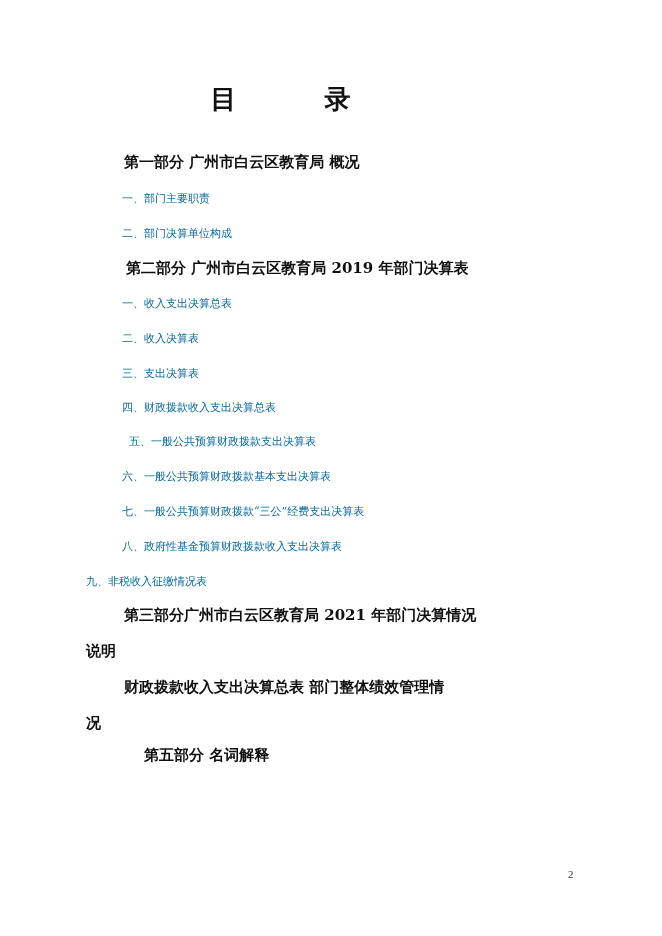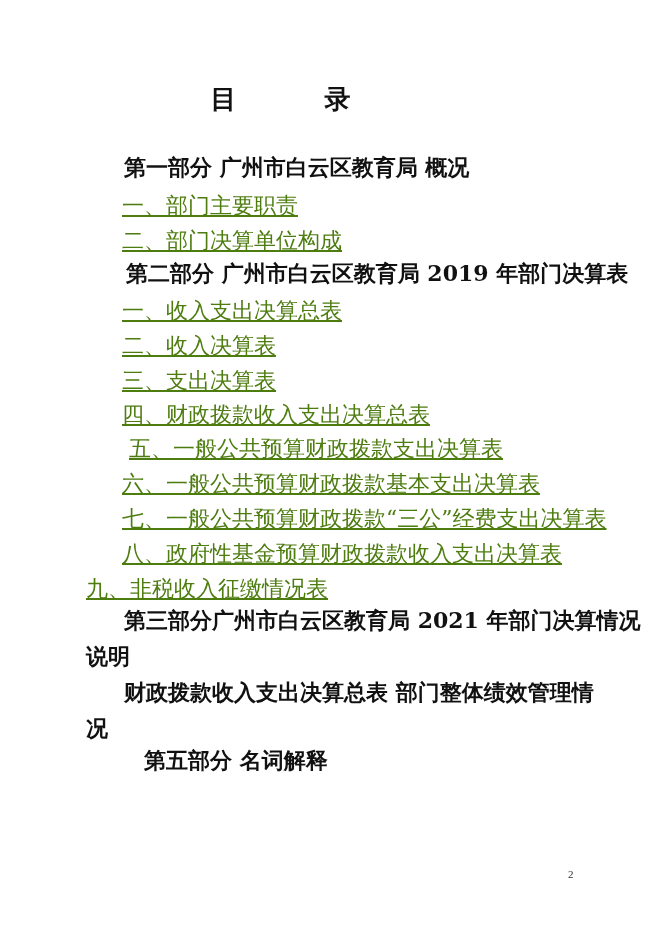--- a/index.html
+++ b/index.html
@@ -3,22 +3,22 @@
 <meta charset="utf-8">
 <style>
   html, body { margin:0; padding:0; background:#ffffff; }
   body { width:662px; height:936px; position:relative; overflow:hidden;
          font-family: "DejaVu Serif", "Liberation Serif", serif; color:#111; }
   .title { position:absolute; top:82px; left:0; width:561px; text-align:center;
            font-size:26px; font-weight:bold; letter-spacing:0; }
   .title span { display:inline-block; }
   .title .gap { width:88px; }
   .line { position:absolute; white-space:nowrap; }
-  .part { font-weight:bold; font-size:22px; }
-  .item { font-size:22px; color:#4d7c0f;text-decoration:underline; }
+  .part { font-weight:bold; font-size:15px; }
+  .item { font-size:11px; color:#0369a1; }
   .pagenum { position:absolute; top:868px; left:568px; font-size:11px; color:#333;
              font-family:"Liberation Serif", serif; }
 </style>
 </head>
 <body>
 
 <div class="title">
   <span>目</span><span class="gap"></span><span>录</span>
 </div>
 

